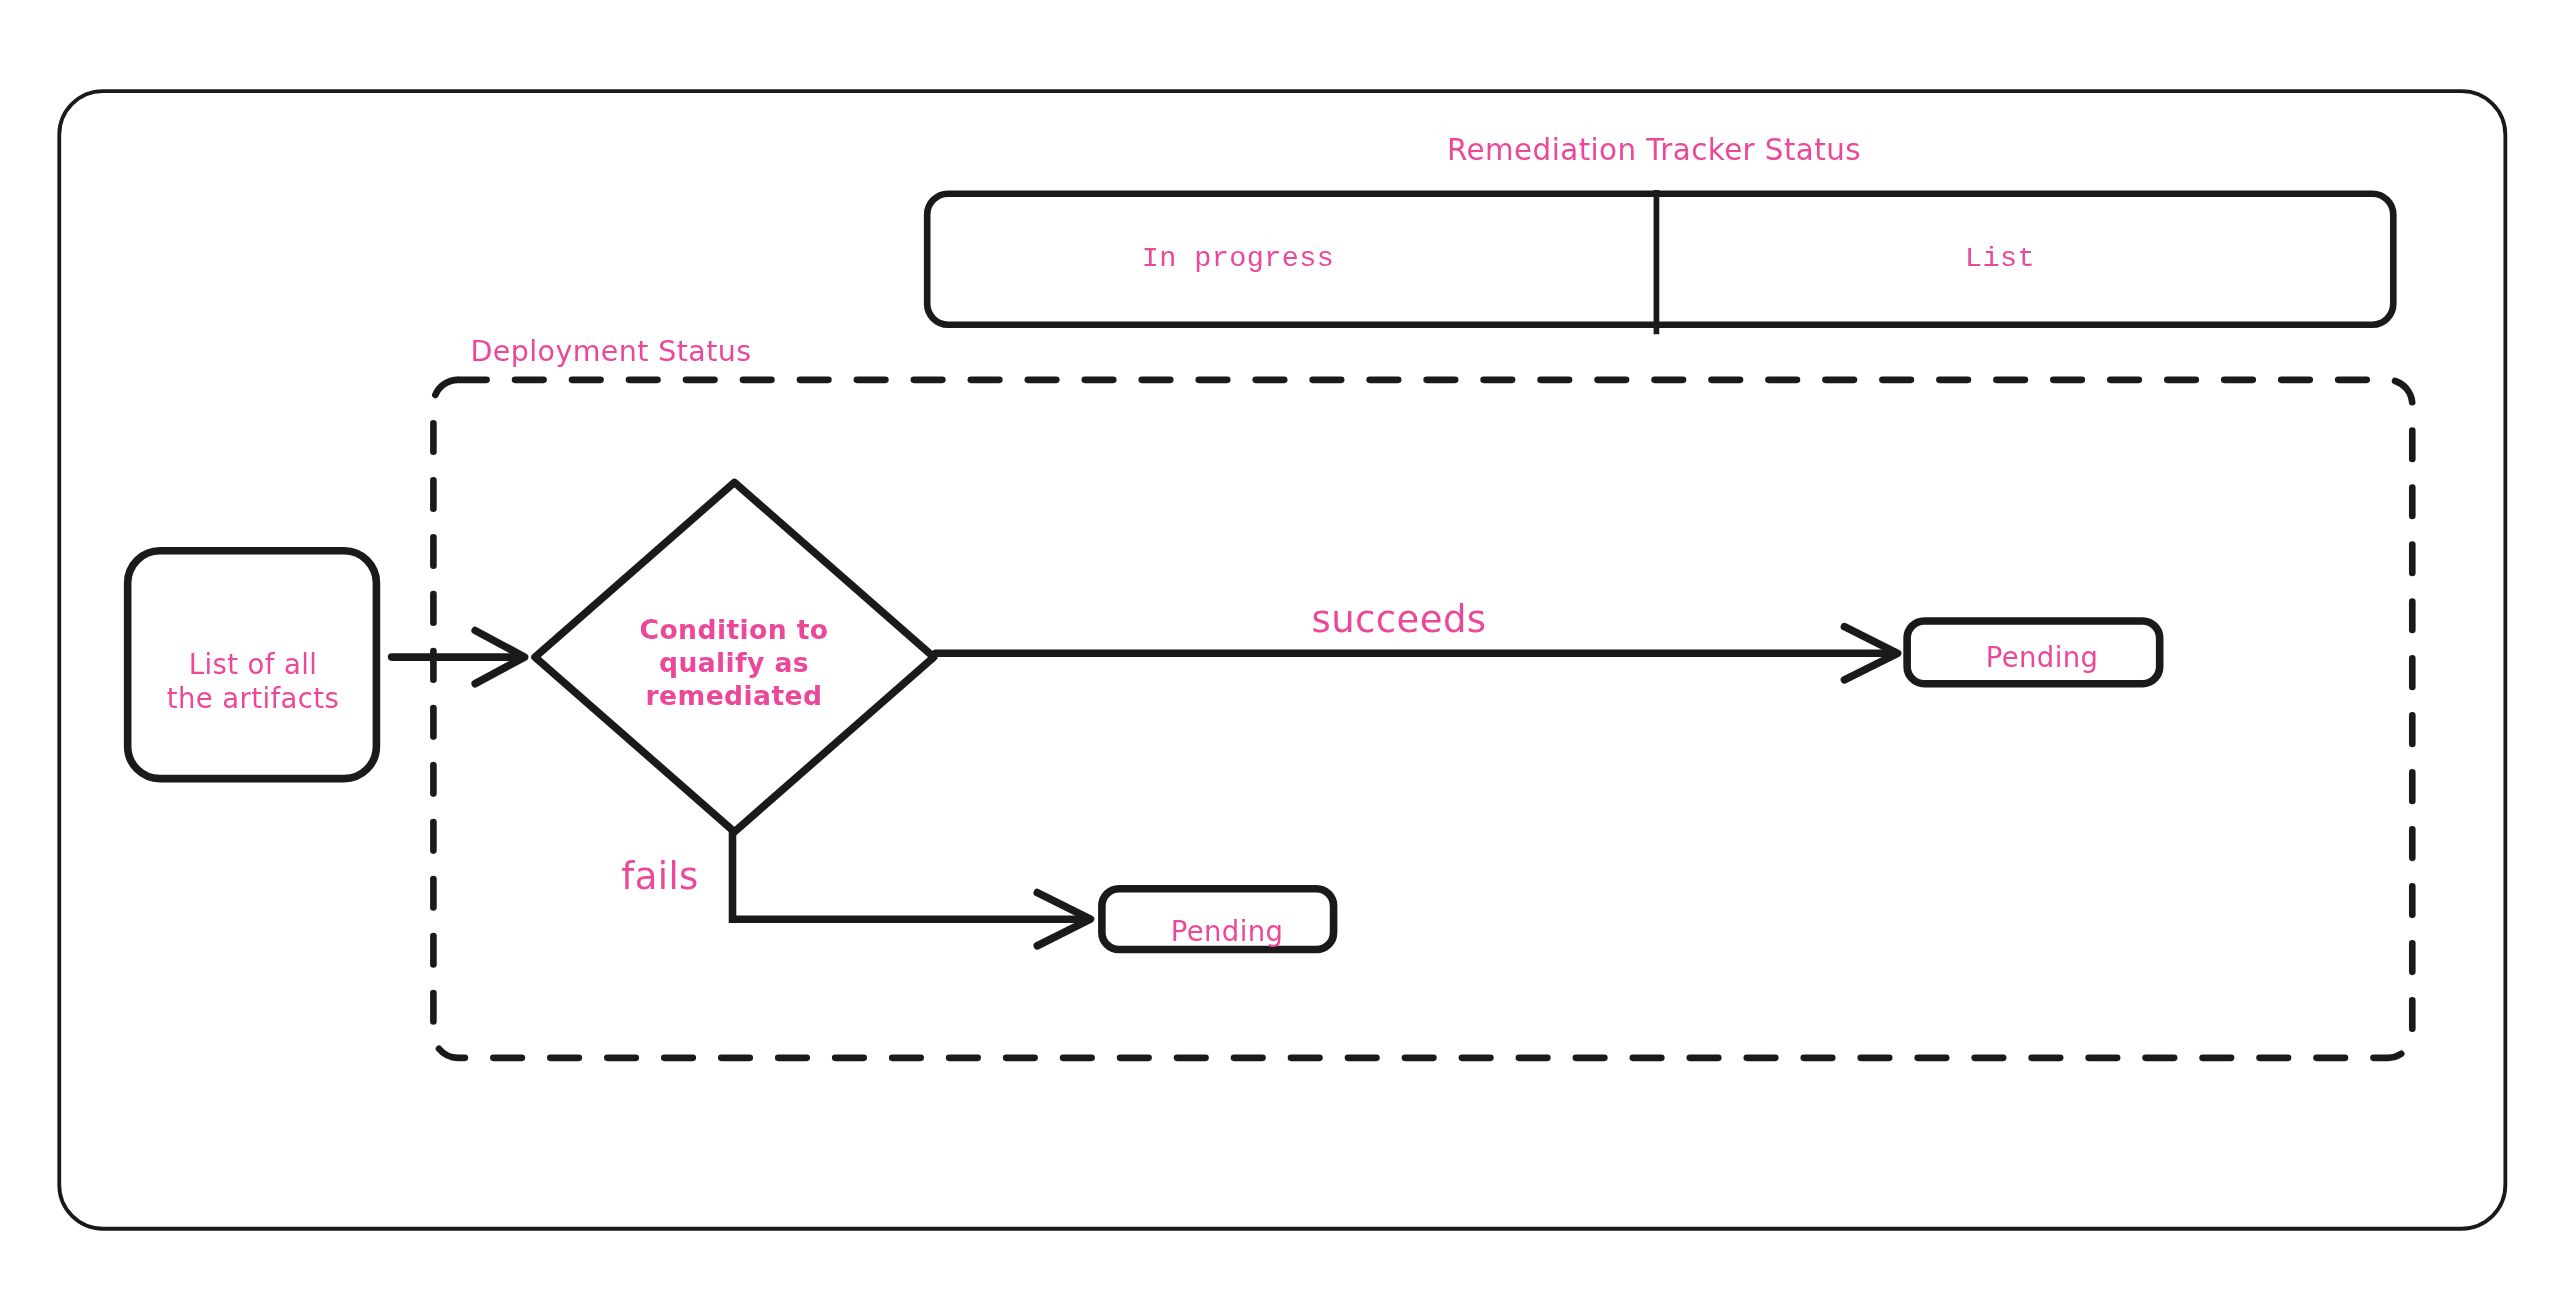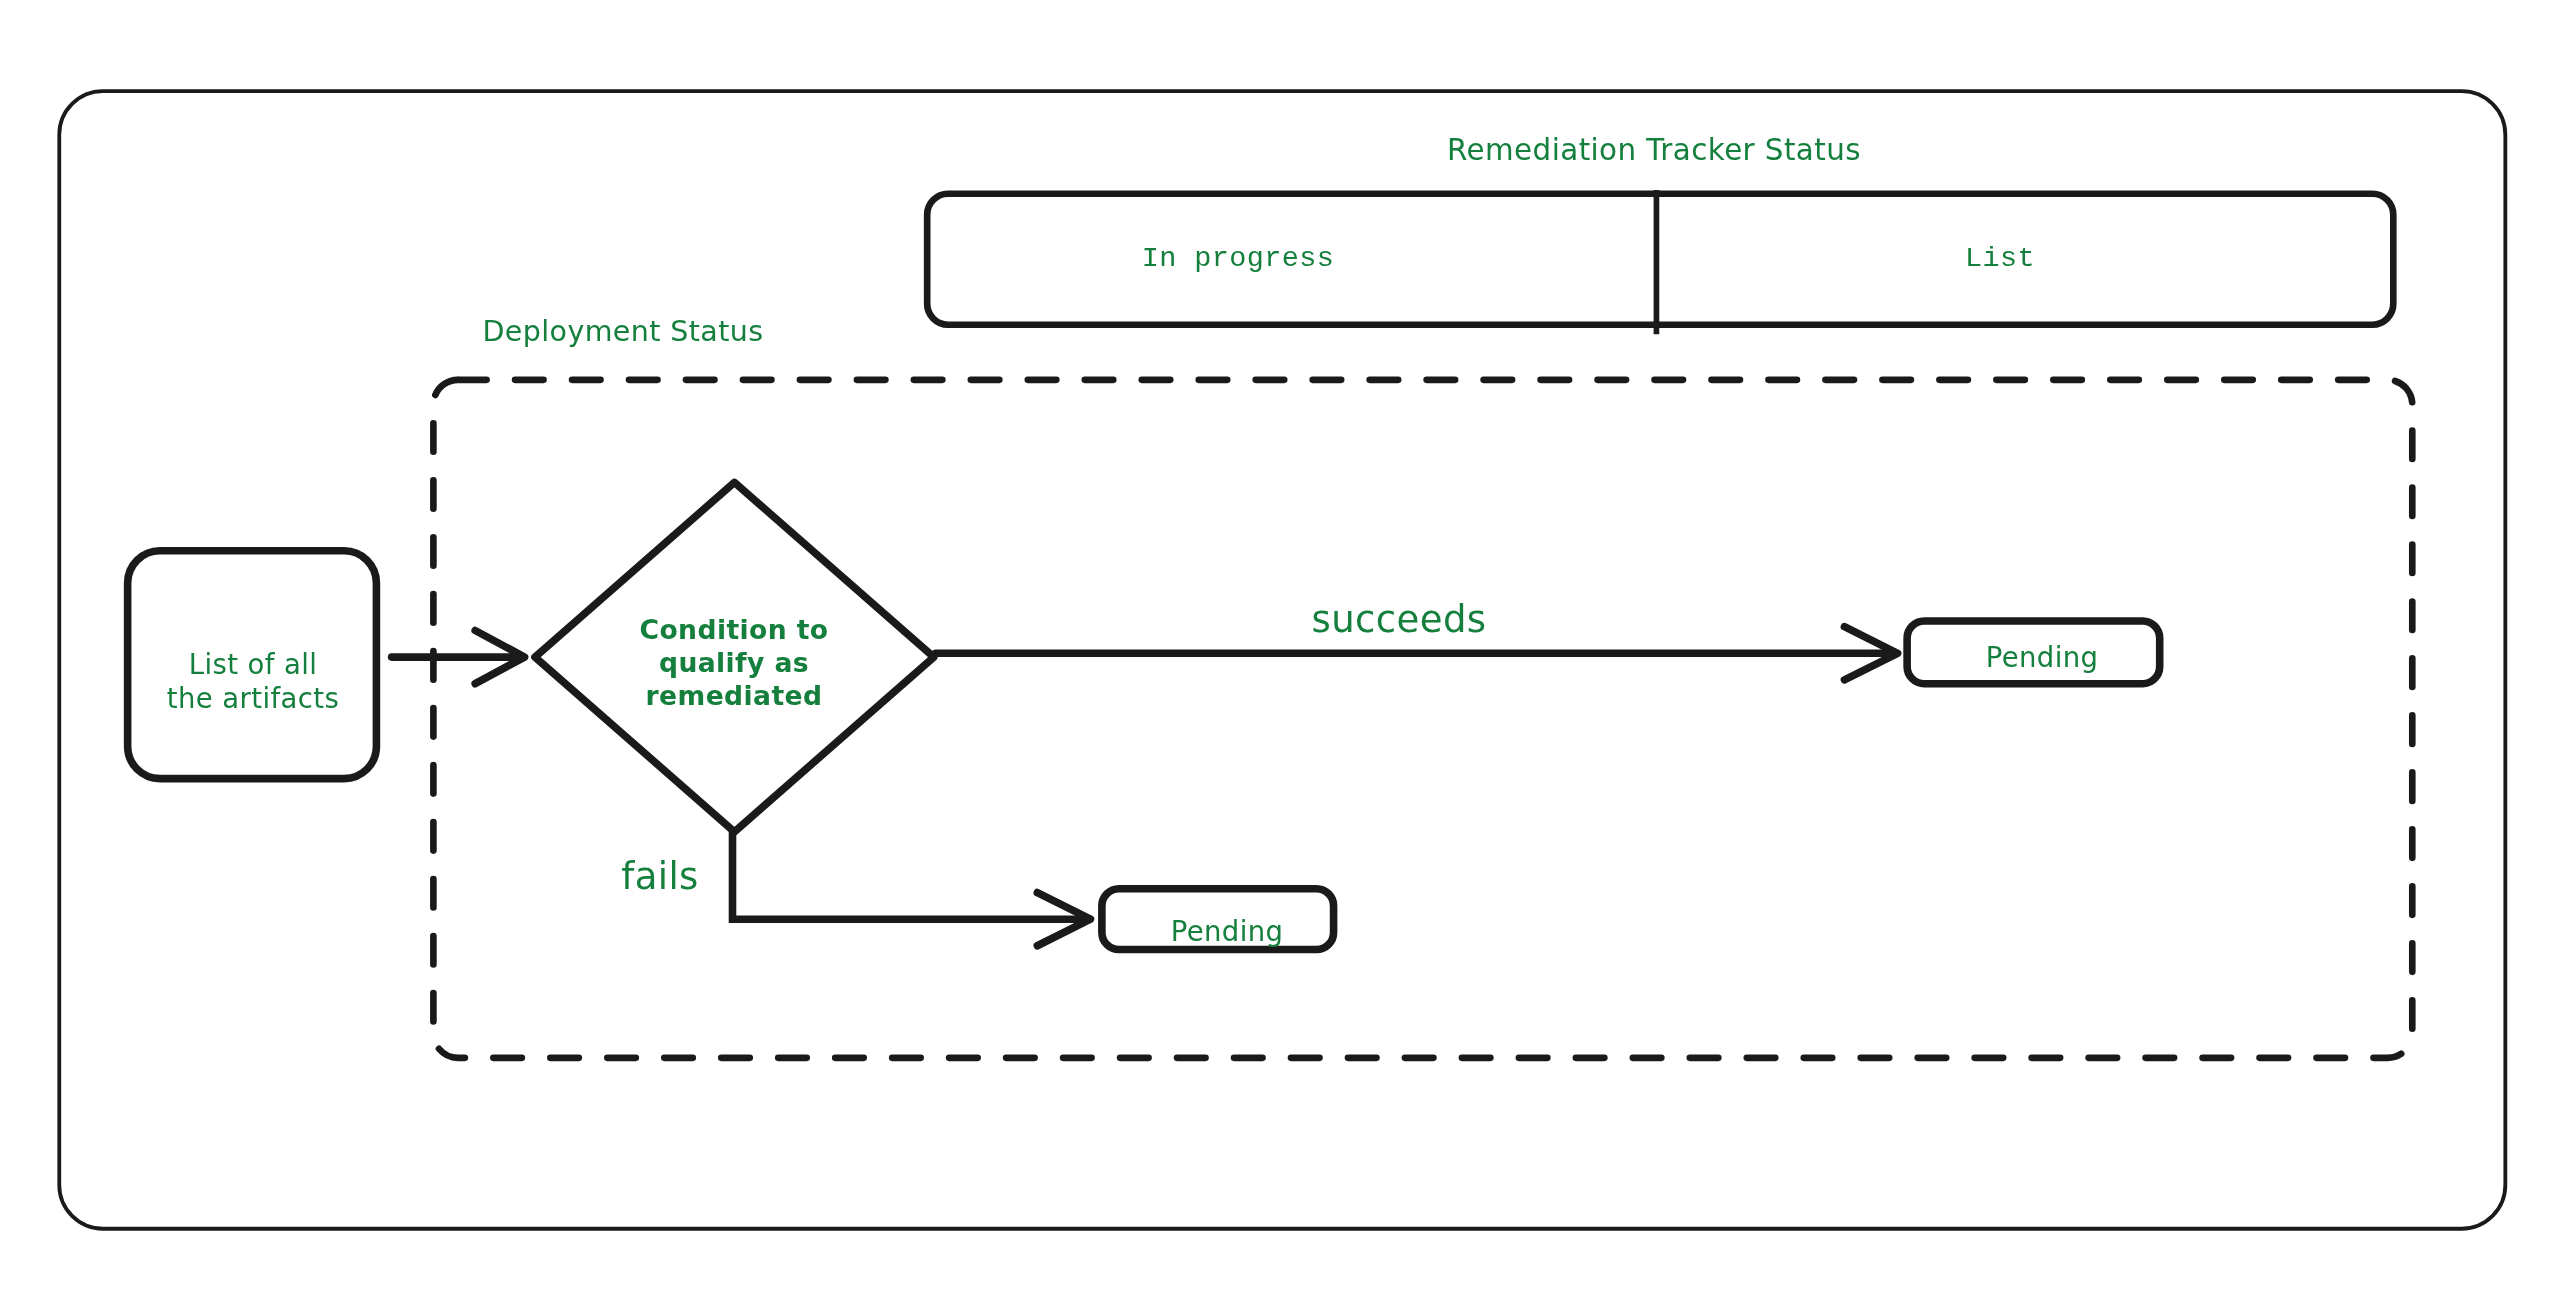--- a/index.html
+++ b/index.html
@@ -20,21 +20,21 @@
     background: #ffffff;
   }
   #canvas {
     position: absolute;
     top: 0; left: 0;
     width: 2576px;
     height: 1299px;
   }
   .lbl {
     position: absolute;
-    color: #15803d;
+    color: #ec4899;
     font-family: "DejaVu Sans", sans-serif;
     line-height: 1.25;
     white-space: pre;
     text-align: center;
     letter-spacing: 0.4px;
     pointer-events: none;
   }
   .lbl.center {
     transform: translate(-50%, -50%);
   }
@@ -83,21 +83,21 @@
 
     <rect x="1160" y="936" width="244" height="64" rx="18" ry="18" fill="#ffffff" stroke="#1a1a1a" stroke-width="8"></rect>
   </svg>
 
   <div class="lbl t-title center" style="left:1654px; top:150px;">Remediation Tracker Status</div>
 
   <div class="lbl t-lane center" style="left:1238px; top:259px;">In progress</div>
 
   <div class="lbl t-lane center" style="left:2000px; top:259px;">List</div>
 
-  <div class="lbl t-group center" style="left:611px; top:332px;margin-left:12px;">Deployment Status</div>
+  <div class="lbl t-group center" style="left:611px; top:352px;">Deployment Status</div>
 
   <div class="lbl t-node center" style="left:253px; top:681px;">List of all
 the artifacts</div>
 
   <div class="lbl t-diamond center" style="left:734px; top:663px;font-weight:bold;">Condition to
 qualify as
 remediated</div>
 
   <div class="lbl t-edge center" style="left:1399px; top:620px;">succeeds</div>
 

